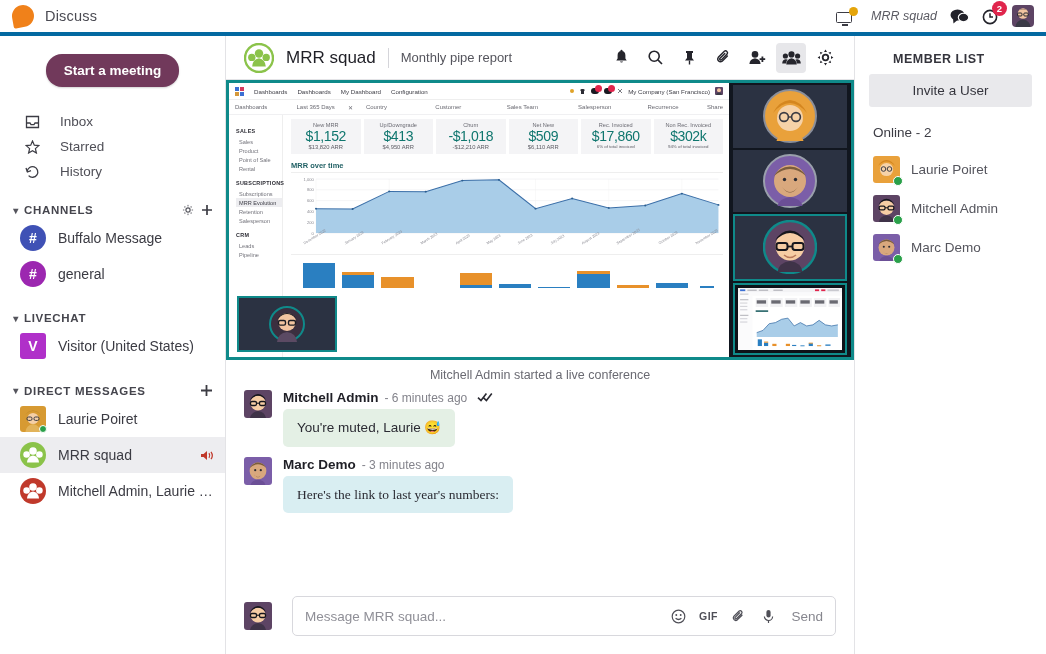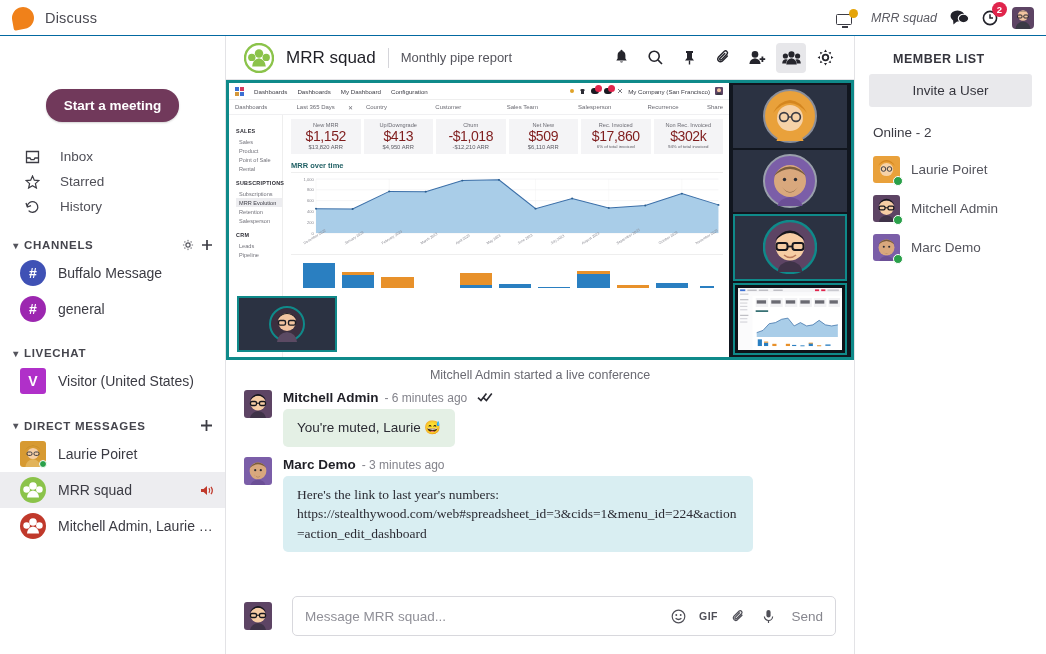--- a/index.html
+++ b/index.html
@@ -9,21 +9,21 @@
     background: #ffffff;
     overflow: hidden;
     color: #2b2b33;
   }
   .app { position: relative; width: 1046px; height: 654px; display: flex; flex-direction: column; }
 
   
   .topbar {
     height: 36px; flex: 0 0 36px;
     display: flex; align-items: center;
-    border-bottom: 1px solid #0369a1;
+    border-bottom: 4px solid #0369a1;
     background: #fff; padding: 0 12px;
   }
   .brand { display: flex; align-items: center; gap: 11px; }
   .brand-logo {
     width: 22px; height: 22px; background: #f0811a;
     border-radius: 50% 50% 50% 2px; transform: rotate(-10deg);
   }
   .brand-name { font-size: 14.5px; color: #4a4a52; letter-spacing: .2px; }
   .topbar-right { margin-left: auto; display: flex; align-items: center; gap: 13px; }
   .sys-ind { position: relative; width: 22px; height: 18px; }
@@ -56,21 +56,20 @@
     width: 226px; flex: 0 0 226px;
     border-right: 1px solid #e3e3e6;
     background: #fff; padding-top: 18px; overflow-y: auto;
   }
   .start-meeting-wrap { display: flex; justify-content: center; padding-bottom: 22px; }
   .start-meeting {
     background: #71395b; color: #fff; border: none;
     font-family: inherit; font-size: 13.5px; font-weight: bold;
     padding: 9px 18px; border-radius: 16px; cursor: pointer;
     box-shadow: 0 1px 2px rgba(0,0,0,.18);
-    margin-top: 35px;
   }
   .nav-item {
     display: flex; align-items: center; gap: 20px;
     padding: 5px 0 5px 24px; font-size: 13.5px; color: #4f4f57; cursor: pointer;
   }
   .nav-ico { width: 16px; display: flex; justify-content: center; color: #3c3c44; }
   .section-head {
     display: flex; align-items: center;
     padding: 0 12px 0 8px; margin-top: 20px; margin-bottom: 4px;
     font-size: 11.5px; font-weight: bold; letter-spacing: .7px; color: #45454d;
@@ -151,21 +150,21 @@
   .dash-sub span { white-space: nowrap; }
   .dash-body { display: flex; height: calc(100% - 32px); }
   .dash-left { width: 54px; flex: 0 0 54px; border-right: 1px solid #eee; padding: 6px 0 0 7px; }
   .dl-head { font-size: 5.4px; font-weight: bold; color: #2b2b33; letter-spacing: .3px; margin: 7px 0 3px; }
   .dl-item { font-size: 5.6px; color: #74747c; padding: 1.5px 4px 1.5px 3px; }
   .dl-item.sel { background: #ededf0; color: #3d3d45; }
   .dash-right { flex: 1; padding: 4px 6px 0 8px; overflow: hidden; }
   .kpis { display: flex; gap: 3px; }
   .kpi { flex: 1; background: #f4f4f6; padding: 3px 3px 4px; text-align: center; }
   .kpi-t { font-size: 5.6px; color: #6a6a72; }
-  .kpi-v { font-size: 14px; color: #7f1d1d; letter-spacing: -.4px; line-height: 1.15; }
+  .kpi-v { font-size: 14px; color: #0f766e; letter-spacing: -.4px; line-height: 1.15; }
   .kpi-s { font-size: 5.8px; color: #5c5c64; }
   .kpi-s.sm { font-size: 4.4px; }
   .chart-title { font-size: 7.5px; font-weight: bold; color: #1f5f63; margin: 7px 0 2px; border-bottom: 1px solid #eee; padding-bottom: 2px;}
   .area-chart { height: 66px; position: relative; }
   .axis-lbls { display: flex; justify-content: space-between; padding: 1px 2px 0 12px; }
   .axis-lbls span { font-size: 3.6px; color: #8a8a92; transform: rotate(-32deg); transform-origin: left top; white-space: nowrap; }
   .bars { height: 34px; display: flex; align-items: flex-end; gap: 7px; padding: 0 4px 0 12px; border-top: 1px solid #eee; margin-top: 8px;}
   .bar { flex: 1; display: flex; flex-direction: column; justify-content: flex-end; }
   .bar i { display: block; width: 100%; }
 
@@ -804,21 +803,20 @@
                 <path d="M14 22.6 Q7.6 23.4 6.6 28 L21.4 28 Q20.4 23.4 14 22.6" fill="#6b4f96"></path>
               </svg>
           </span>
           <div class="msg-body">
             <div class="msg-head">
               <span class="msg-author">Marc Demo</span>
               <span class="msg-time">- 3 minutes ago</span>
             </div>
             <div class="bubble blue">
               <div>Here's the link to last year's numbers:</div>
-              <a href="#">https://stealthywood.com/web#spreadsheet_id=3&amp;cids=1&amp;menu_id=224&amp;action=action_edit_dashboard</a>
             </div>
           </div>
         </div>
       </div>
 
       <div class="composer">
         <span class="comp-av">
           <svg width="28" height="28" viewBox="0 0 28 28">
               <rect width="28" height="28" rx="3" fill="#5d4464"></rect>
               <circle cx="14" cy="13" r="7.6" fill="#f6cda4"></circle>

